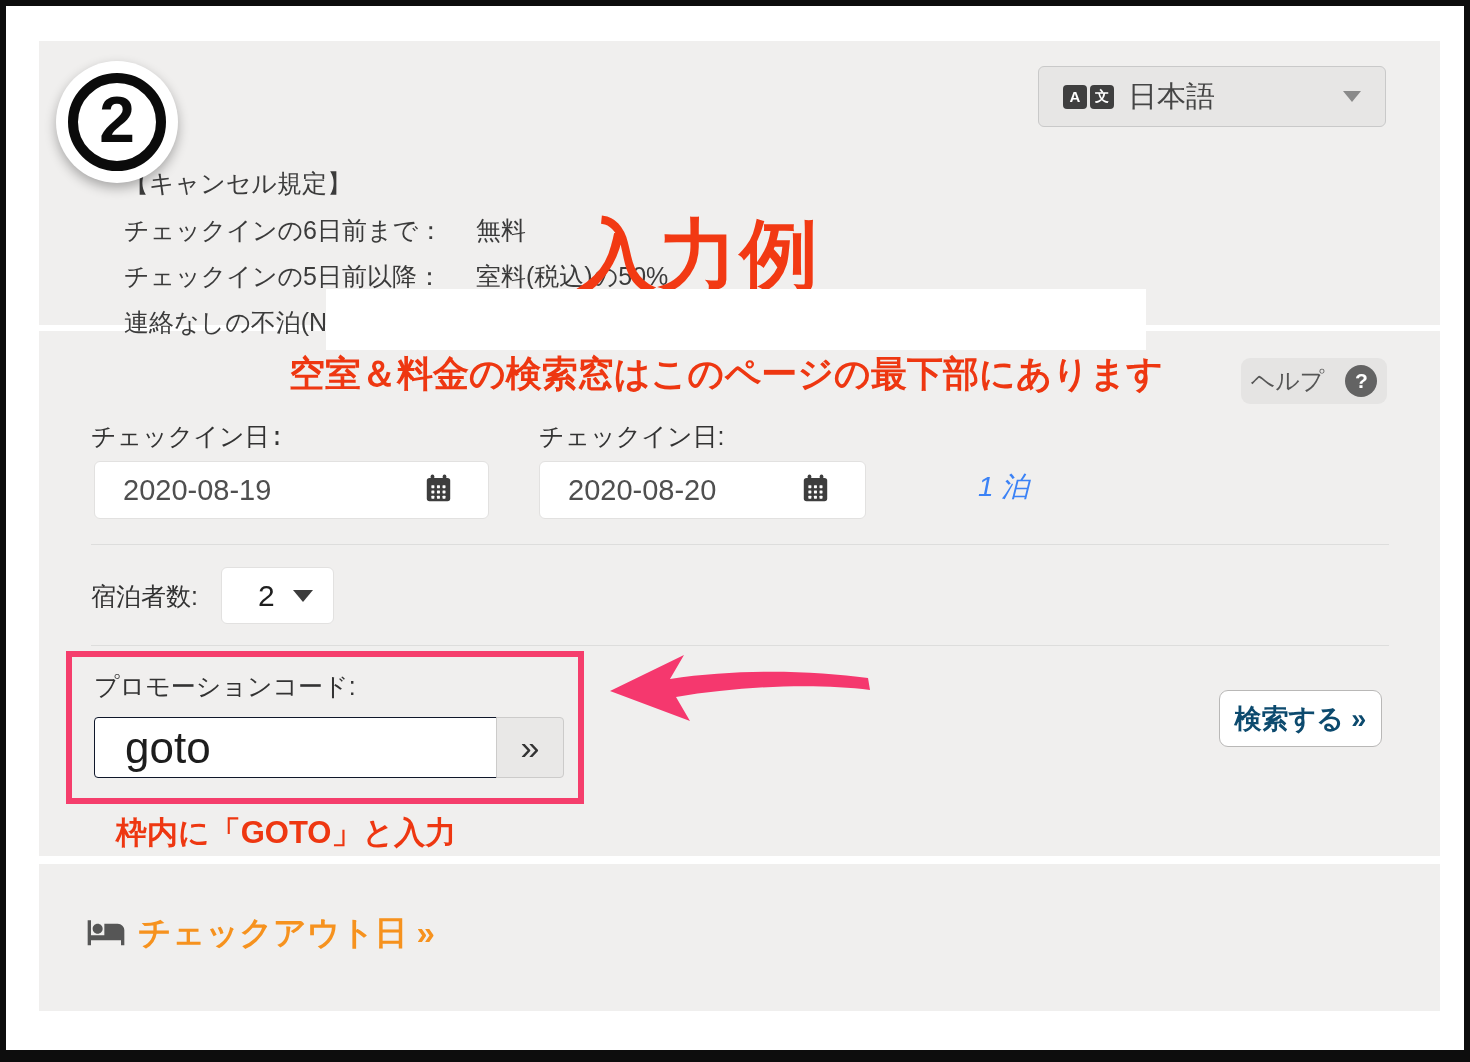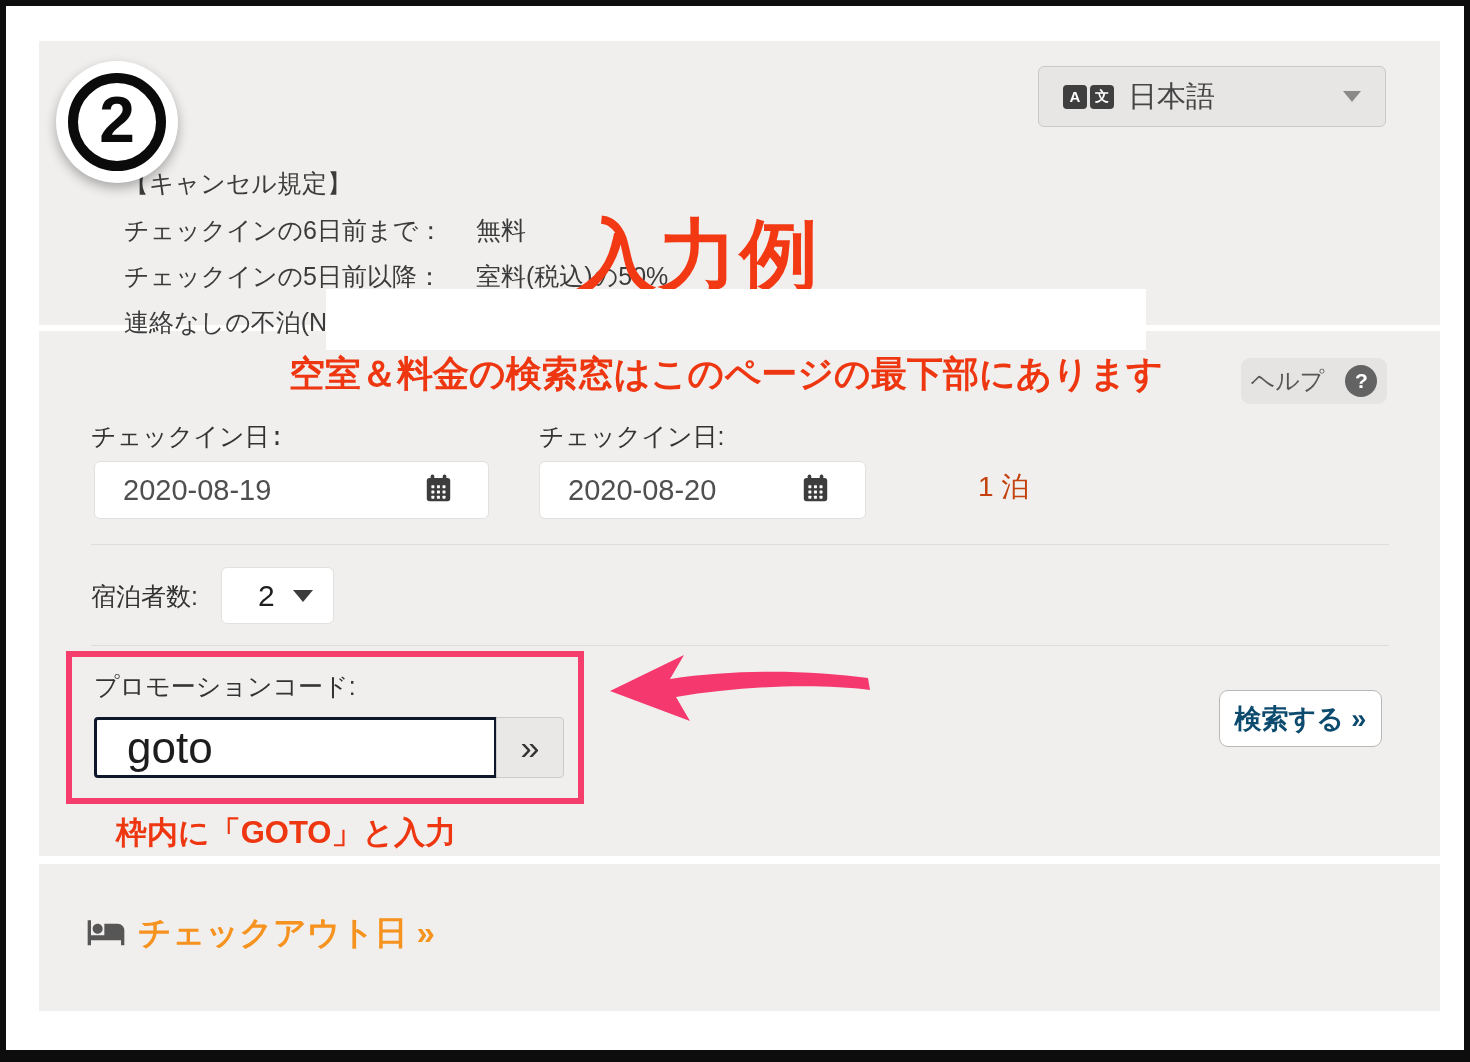--- a/index.html
+++ b/index.html
@@ -58,38 +58,38 @@
   #label-checkout { left:533px; top:414px; }
 
   .date-box { position:absolute; top:455px; height:58px; background:#fff; border:1px solid #e2e1e0;
     border-radius:6px; display:flex; align-items:center; padding:0 36px 0 28px; z-index:2; }
   #checkin-box { left:88px; width:395px; }
   #checkout-box { left:533px; width:327px; }
   .date-input { border:none; outline:none; font-size:29px; color:#4f4f4f; background:transparent;
     width:100%; font-family:inherit; }
   .cal-icon { flex:0 0 auto; margin-left:8px; }
 
-  .nights { position:absolute; left:972px; top:462px; font-size:28px; color:#c2410c; z-index:2; }
+  .nights { position:absolute; left:972px; top:462px; font-size:28px; color:#3b82f6; z-index:2;font-style:italic; }
 
   .divider { position:absolute; left:85px; width:1298px; height:1px; background:#dddddc; z-index:2; }
   #divider-1 { top:538px; }
   #divider-2 { top:639px; }
 
   #label-guests { left:85px; top:574px; }
   .guest-select { position:absolute; left:215px; top:561px; width:113px; height:57px; background:#fff;
     border:1px solid #e2e1e0; border-radius:6px; display:flex; align-items:center; padding:0 20px 0 36px;
     z-index:2; cursor:pointer; }
   .guest-value { font-size:30px; color:#1f1f1f; }
   .guest-select .caret-down { border-top-color:#3c3c3c; border-left-width:10px; border-right-width:10px; border-top-width:12px; }
 
   .promo-highlight { position:absolute; left:60px; top:645px; width:518px; height:153px;
     border:6px solid #f53e6c; z-index:3; }
   #label-promo { left:88px; top:664px; }
   .promo-input-wrap { position:absolute; left:88px; top:711px; width:403px; height:61px; background:#fff;
-    border:3px solid #0f172a; border-radius:4px 0 0 4px; display:flex; align-items:center; z-index:2; }
+    border:1px solid #0f172a; border-radius:4px 0 0 4px; display:flex; align-items:center; z-index:2; }
   .promo-input { border:none; outline:none; width:100%; font-size:44px; color:#1d1d1d; padding:0 0 0 30px;
     background:transparent; font-family:inherit; }
   .promo-go { position:absolute; left:490px; top:711px; width:68px; height:61px; background:#e9e8e7;
     border:1px solid #cccbca; border-radius:0 4px 4px 0; display:flex; align-items:center;
     justify-content:center; font-size:34px; color:#333; z-index:2; cursor:pointer; }
 
   .arrow-svg { position:absolute; left:600px; top:645px; z-index:4; }
 
   .search-btn { position:absolute; left:1213px; top:684px; width:163px; height:57px; background:#fff;
     border:1px solid #b9b8b7; border-radius:9px; display:flex; align-items:center; justify-content:center;

